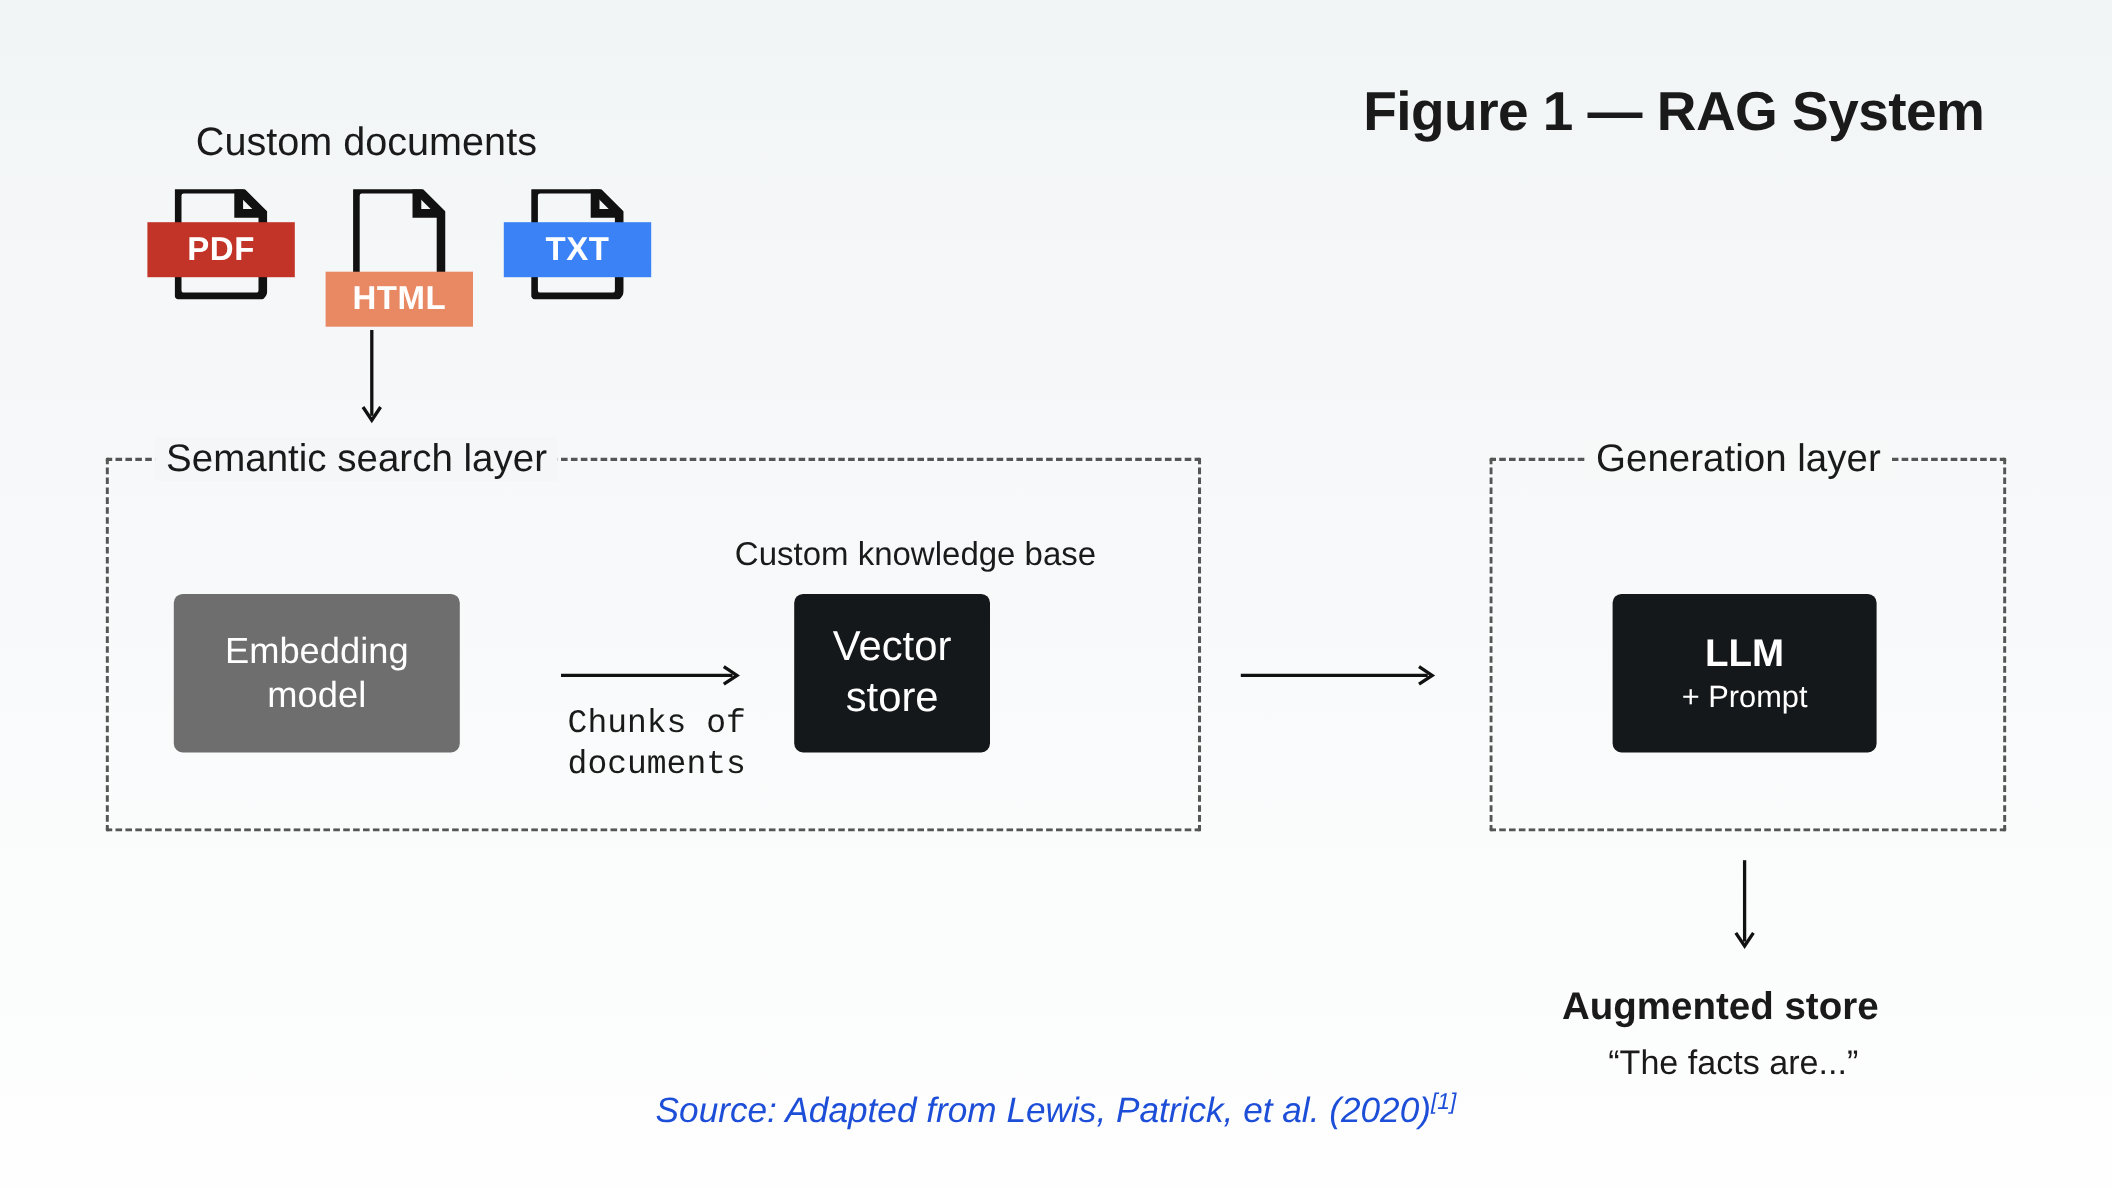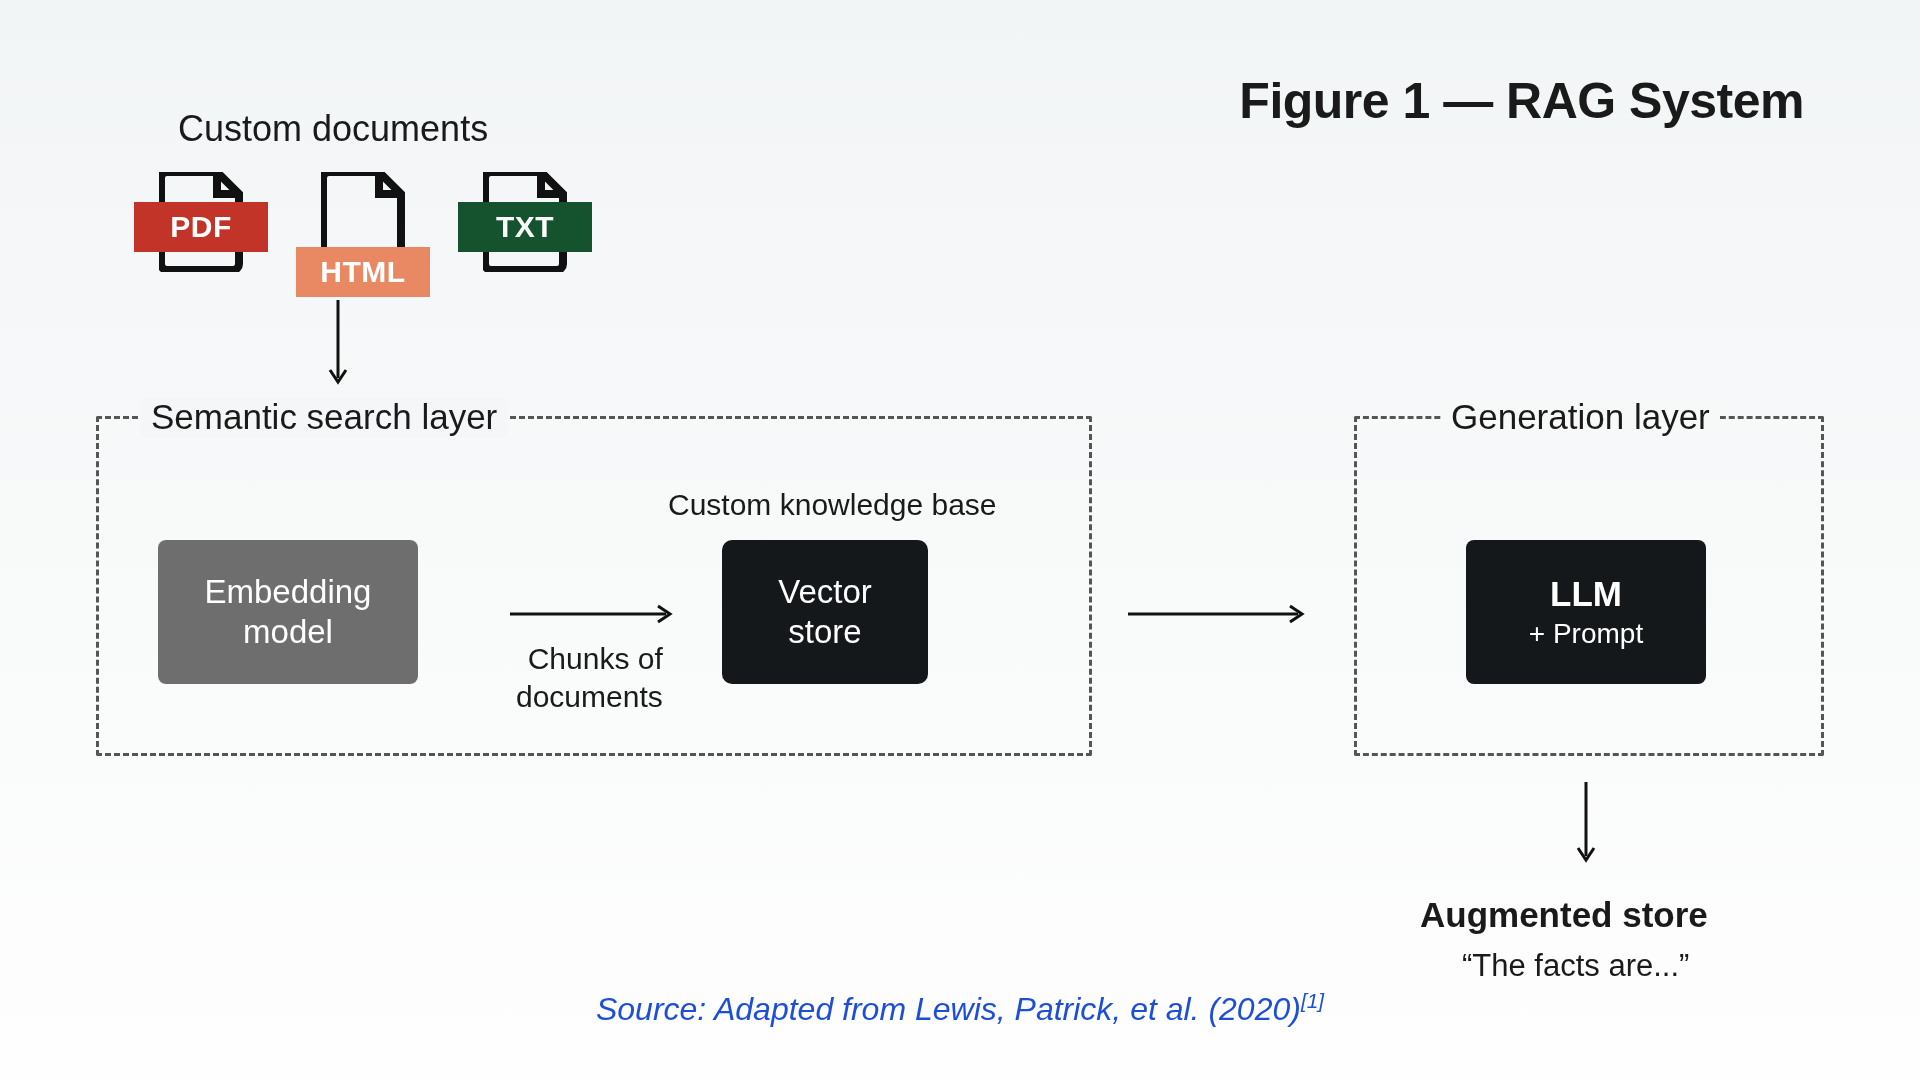--- a/index.html
+++ b/index.html
@@ -54,21 +54,21 @@
       top: 30px;
       height: 50px;
       display: flex; align-items: center; justify-content: center;
       color: #fff;
       font-weight: 600;
       font-size: 30px;
       letter-spacing: 0.5px;
     }
     .doc-pdf  .doc-label { background: #c23428; }
     .doc-html .doc-label { background: #e98964; margin-top: 45px; }
-    .doc-txt  .doc-label { background: #14532d; }
+    .doc-txt  .doc-label { background: #3b82f6; }
 
     
     .dashed-box { position: absolute; border: 3px dashed #555; border-radius: 2px; }
     .box-label {
       position: absolute;
       top: -22px;
       background: inherit;
       padding: 0 10px;
       font-size: 35px;
       font-weight: 500;
@@ -82,28 +82,28 @@
     .block {
       position: absolute;
       color: #fff;
       display: flex; flex-direction: column;
       align-items: center; justify-content: center;
       border-radius: 8px;
       text-align: center;
       line-height: 1.2;
     }
     .embedding-block { top: 540px; left: 158px; width: 260px; height: 144px; background: #6e6e6e; font-size: 33px; font-weight: 500; }
-    .vector-block    { top: 540px; left: 722px; width: 206px; height: 144px; background: #15181a; font-size: 33px; font-weight: 500; border-radius: 10px; }
+    .vector-block    { top: 540px; left: 722px; width: 178px; height: 144px; background: #15181a; font-size: 38px; font-weight: 500; }
     .llm-block       { top: 540px; left: 1466px; width: 240px; height: 144px; background: #15181a; align-items: center; }
     .llm-title { font-size: 35px; font-weight: 600; }
     .llm-sub   { font-size: 28px; font-weight: 400; margin-top: 2px; }
 
     
     .kb-label    { position: absolute; top: 488px; left: 668px; font-size: 30px; }
-    .chunks-label{ position: absolute; top: 640px; left: 516px; font-size: 30px; text-align: right; line-height: 1.25; }
+    .chunks-label{ position: absolute; top: 640px; left: 516px; font-size: 30px; text-align: right; line-height: 1.25; font-family: Liberation Mono, monospace; }
     .aug-label   { position: absolute; top: 895px; left: 1420px; font-size: 35px; font-weight: 600; }
     .aug-sub     { position: absolute; top: 948px; left: 1462px; font-size: 31px; }
 
     
     .source { position: absolute; bottom: 52px; left: 50%; transform: translateX(-50%); font-size: 32px; color: #1d4ed8; font-style: italic; }
     .source sup { font-size: 0.65em; font-style: italic; }
 
     svg.arrow { position: absolute; overflow: visible; }
   </style>
 </head>

